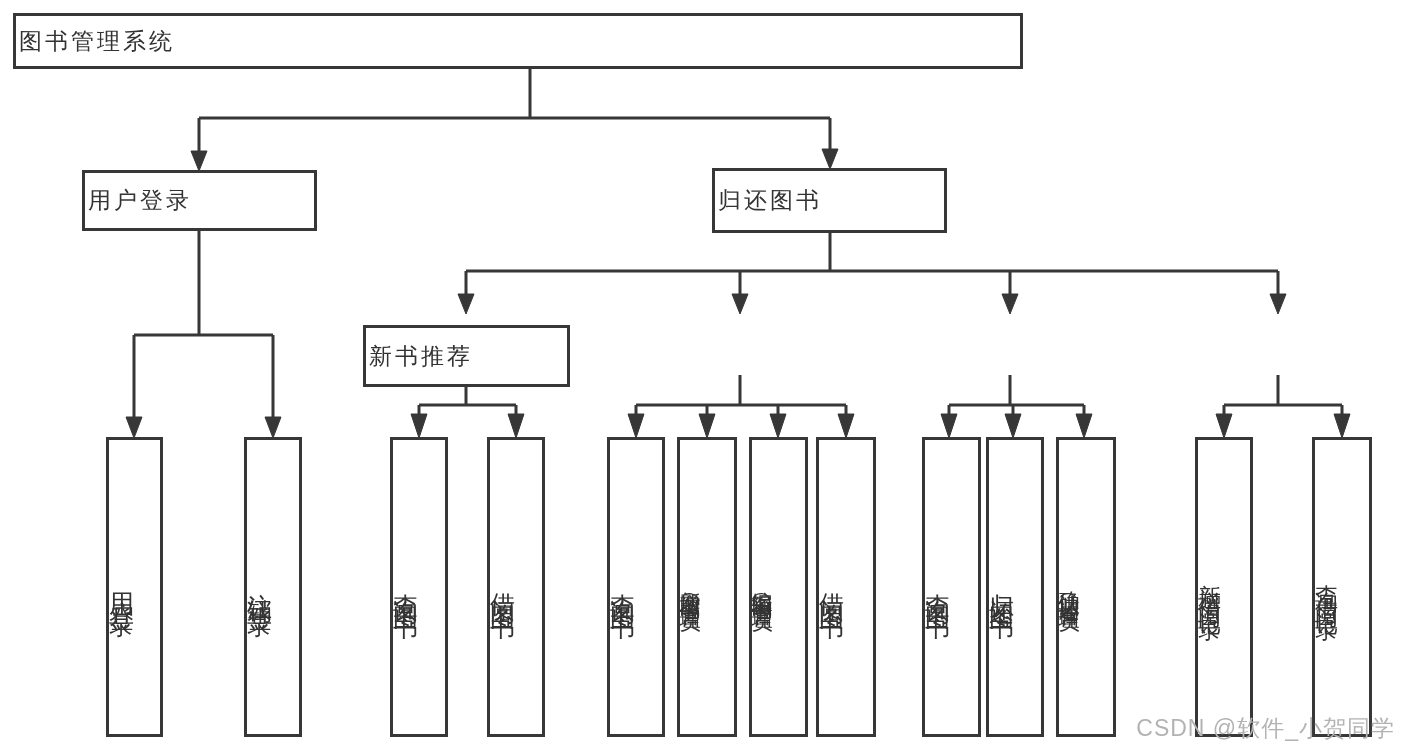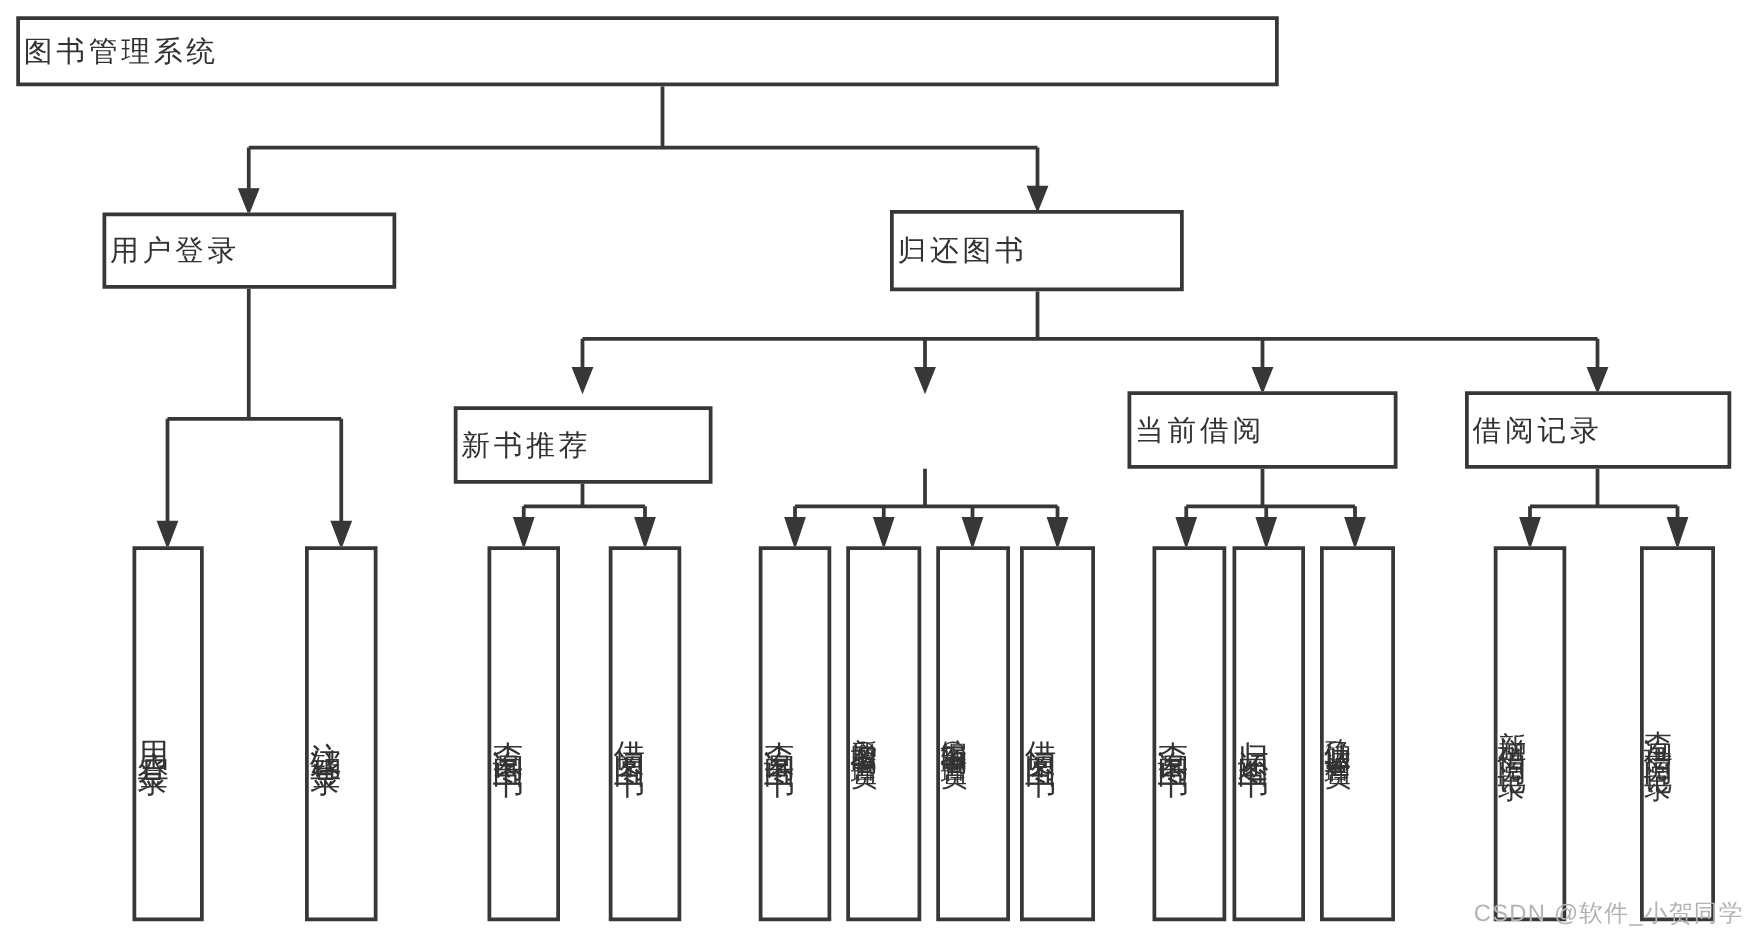--- a/index.html
+++ b/index.html
@@ -38,21 +38,21 @@
     text-orientation:mixed;
     white-space:nowrap;
     line-height:1;
   }
   .leaf-s span{font-size:25px;letter-spacing:7px;}
   .leaf-m span{font-size:23px;letter-spacing:7px;}
   .leaf-l span{font-size:21px;letter-spacing:3px;}
   .watermark{
     position:absolute;
     right:10px;bottom:3px;
-    font-size:19px;
+    font-size:23px;
     color:var(--watermark);
     z-index:3;
     letter-spacing:1px;
     white-space:nowrap;
   }
 </style>
 </head>
 <body>
 
 <div class="canvas">
@@ -114,26 +114,20 @@
   <div class="node h" style="left:82px;top:170px;width:235px;height:61px">
     <span>用户登录</span>
   </div>
   <div class="node h" style="left:712px;top:168px;width:235px;height:65px">
     <span>归还图书</span>
   </div>
 
   <div class="node h" style="left:363px;top:325px;width:207px;height:62px">
     <span>新书推荐</span>
   </div>
-  <div class="node h" style="left:902px;top:313px;width:216px;height:62px">
-    <span>当前借阅</span>
-  </div>
-  <div class="node h" style="left:1172px;top:313px;width:213px;height:62px">
-    <span>借阅记录</span>
-  </div>
 
   <div class="node leaf leaf-s" style="left:106px;width:57px">
     <span>用户登录</span>
   </div>
   <div class="node leaf leaf-s" style="left:244px;width:58px">
     <span>注销登录</span>
   </div>
 
   <div class="node leaf leaf-s" style="left:390px;width:58px">
     <span>查询图书</span>

